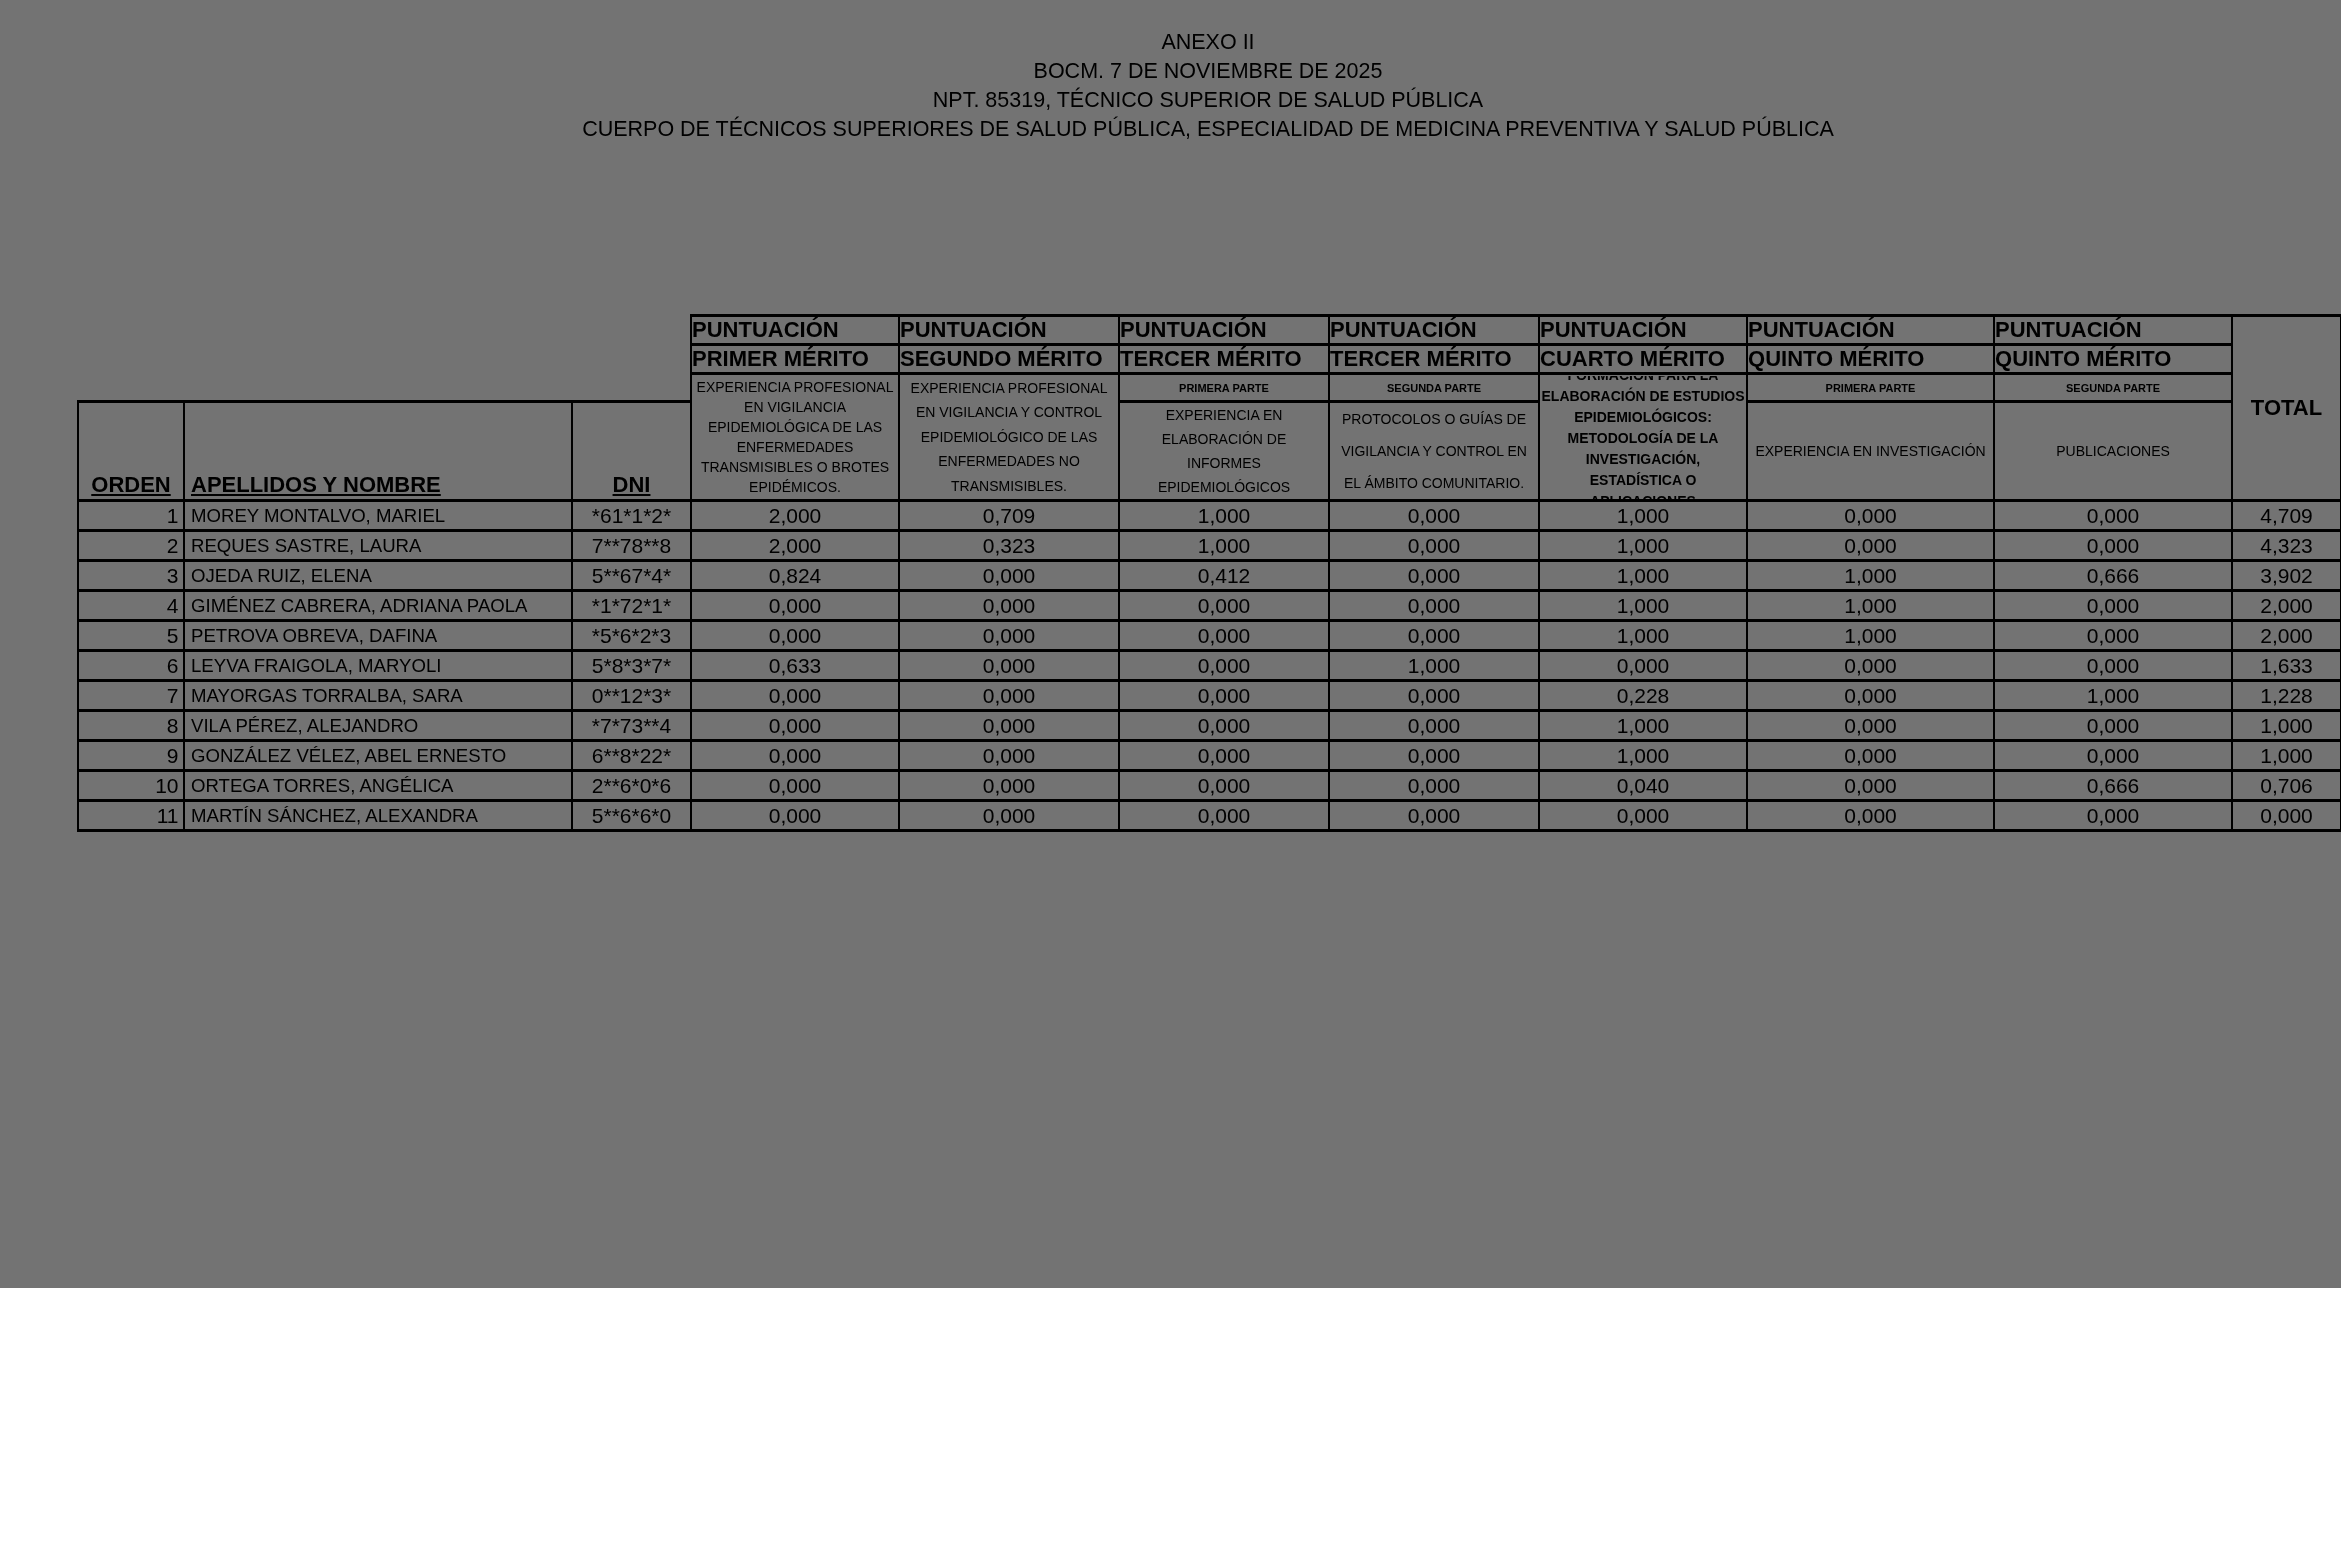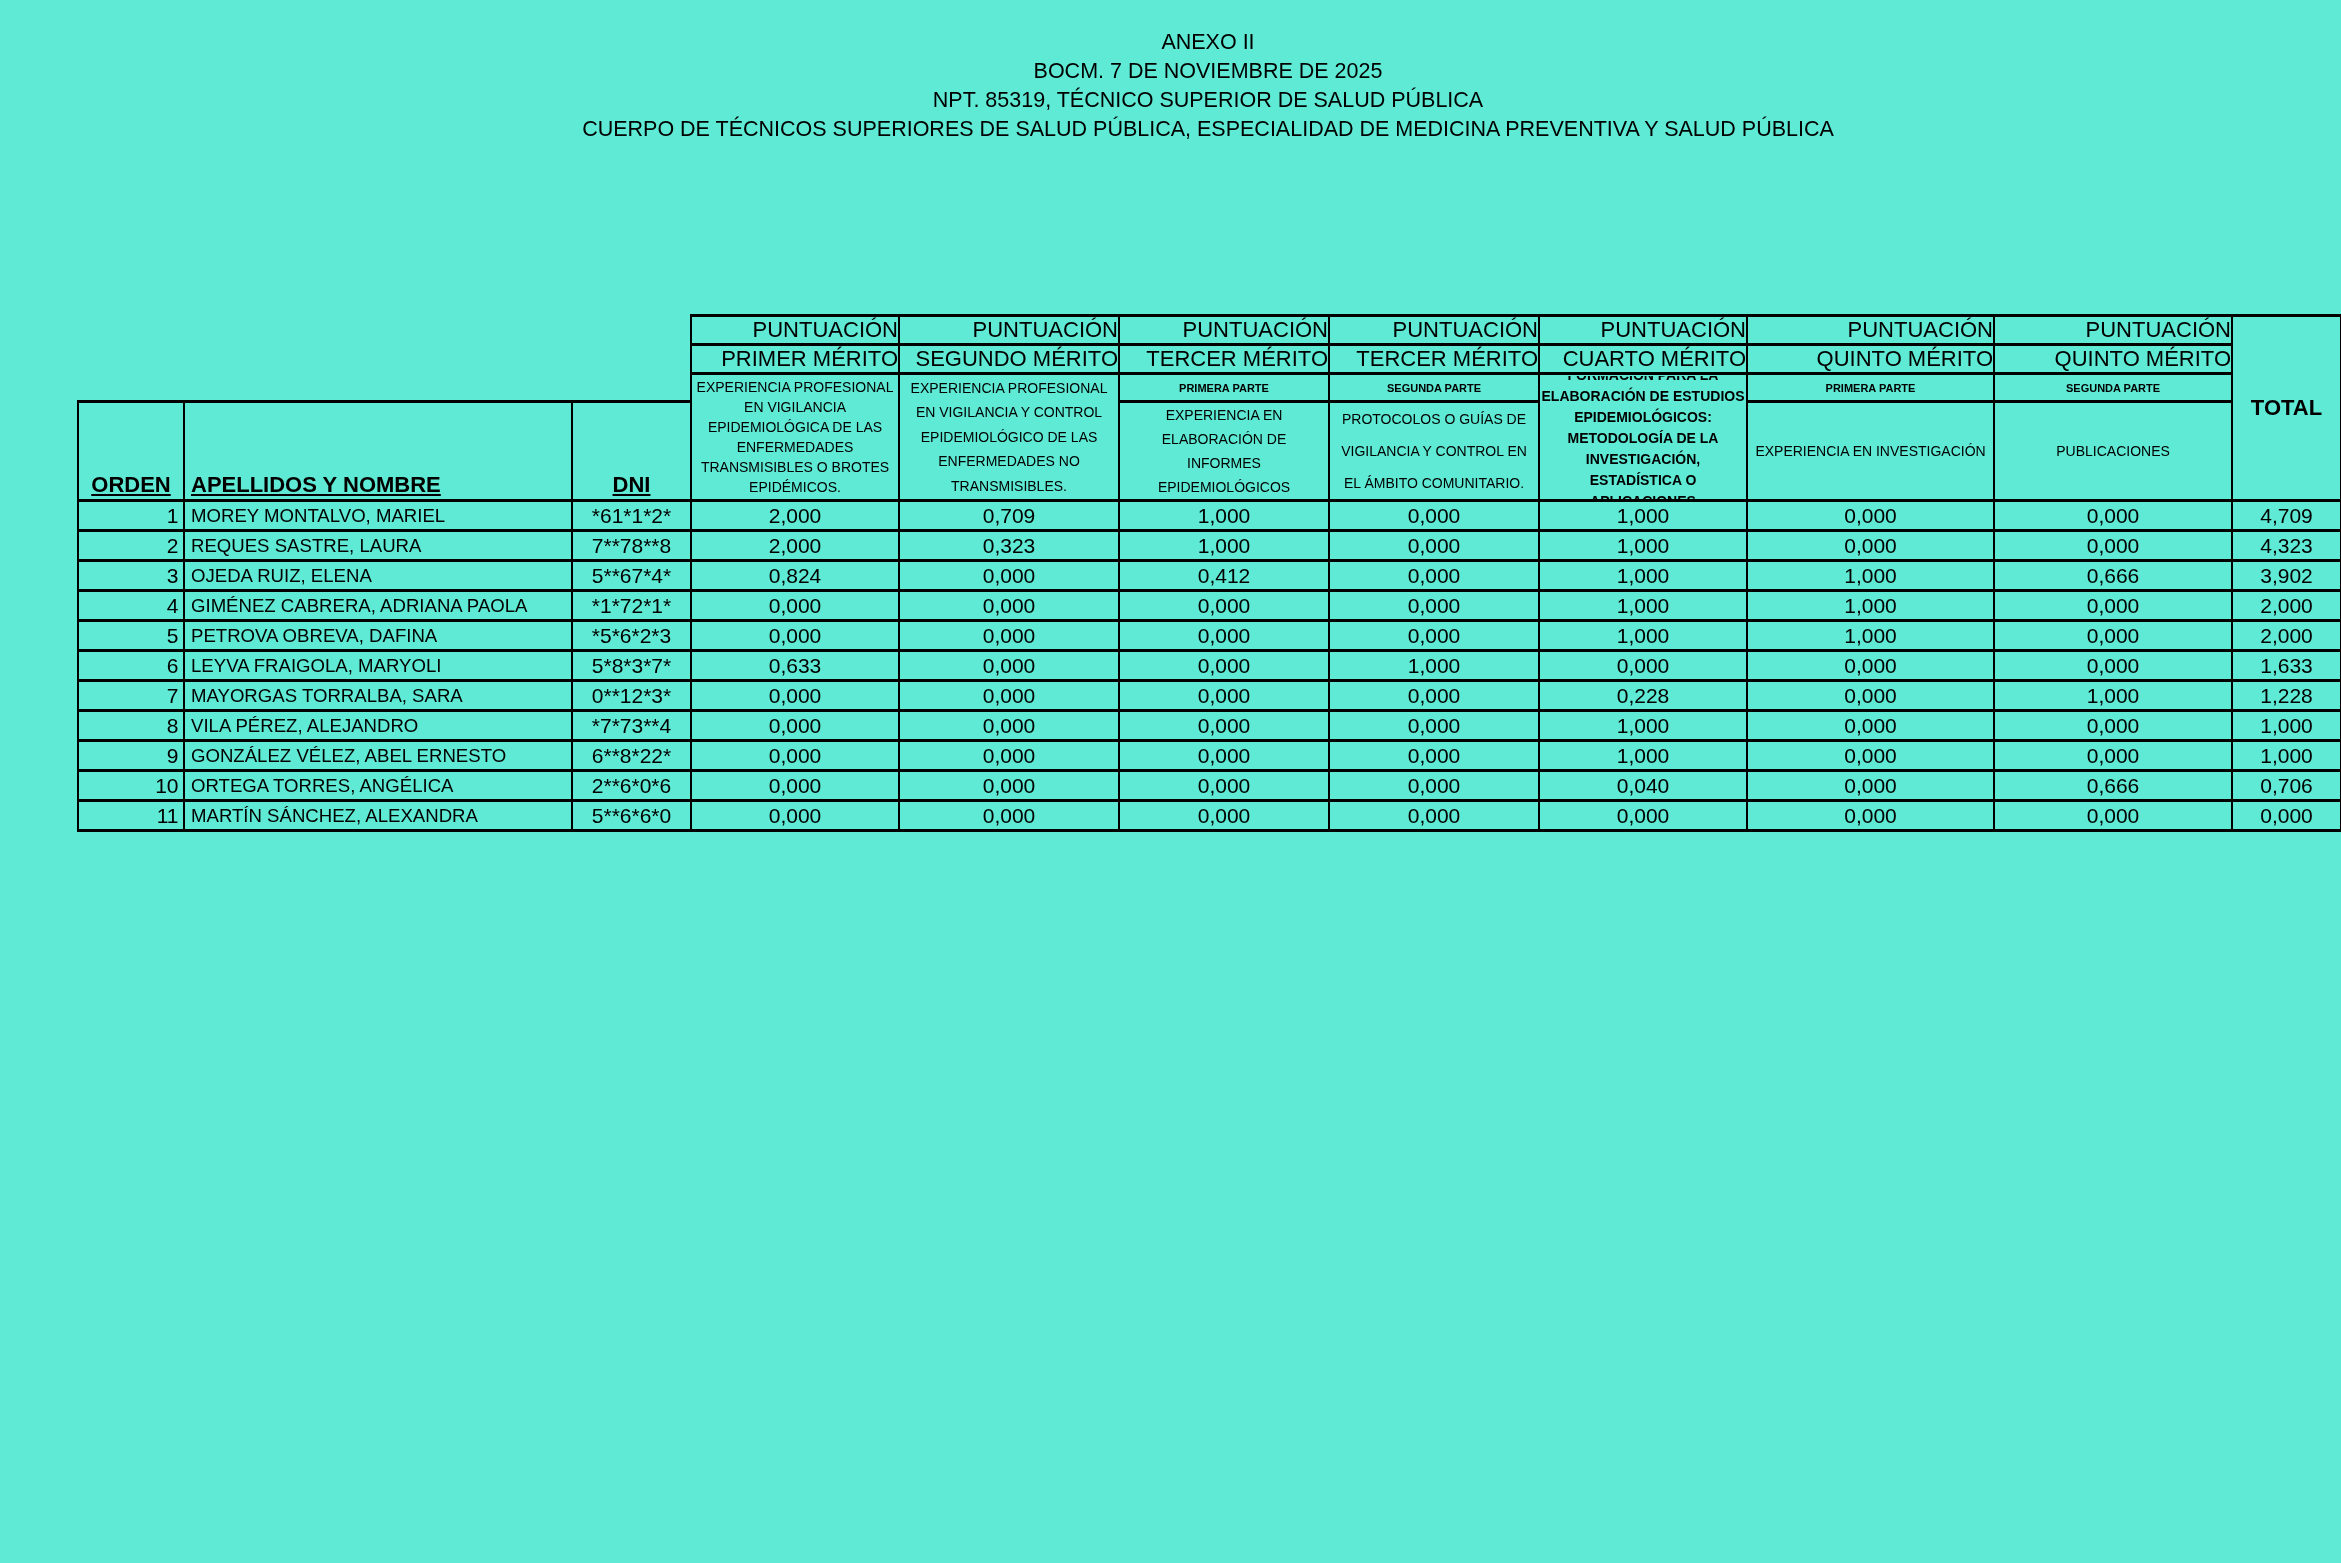--- a/index.html
+++ b/index.html
@@ -1,20 +1,20 @@
 <!DOCTYPE html>
 <html style="font-size:12px"><head>
 <meta charset="utf-8">
 <style>
   html, body { margin: 0; padding: 0; background: #ffffff; }
   .page {
     position: relative;
     width: 2342px;
-    height: 1563px;
-    background: #5eead4;
+    height: 1288px;
+    background: #737373;
     color: #000000;
     font-family: "Liberation Sans", "DejaVu Sans", sans-serif;
     overflow: hidden;
   }
   .titles {
     position: absolute;
     top: 28px; left: 77px; width: 2262px;
     text-align: center;
     font-size: 21.5px;
     line-height: 29px;
@@ -44,22 +44,22 @@
     color: #000;
   }
   th.blank, td.blank { border: none; }
   tr.r1 { height: 28px; }
   tr.r2 { height: 27.5px; }
   tr.r3 { height: 28px; }
   tr.r4 { height: 94px; }
   tr.data-row { height: 30px; }
   .grp, .merit {
     font-size: 22px;
-    font-weight: normal;
-    text-align: right;
+    font-weight: bold;
+    text-align: left;
     vertical-align: middle;
     white-space: nowrap;
   }
   .parte {
     font-size: 11px;
     font-weight: bold;
     text-align: center;
     vertical-align: middle;
   }
   .desc {

